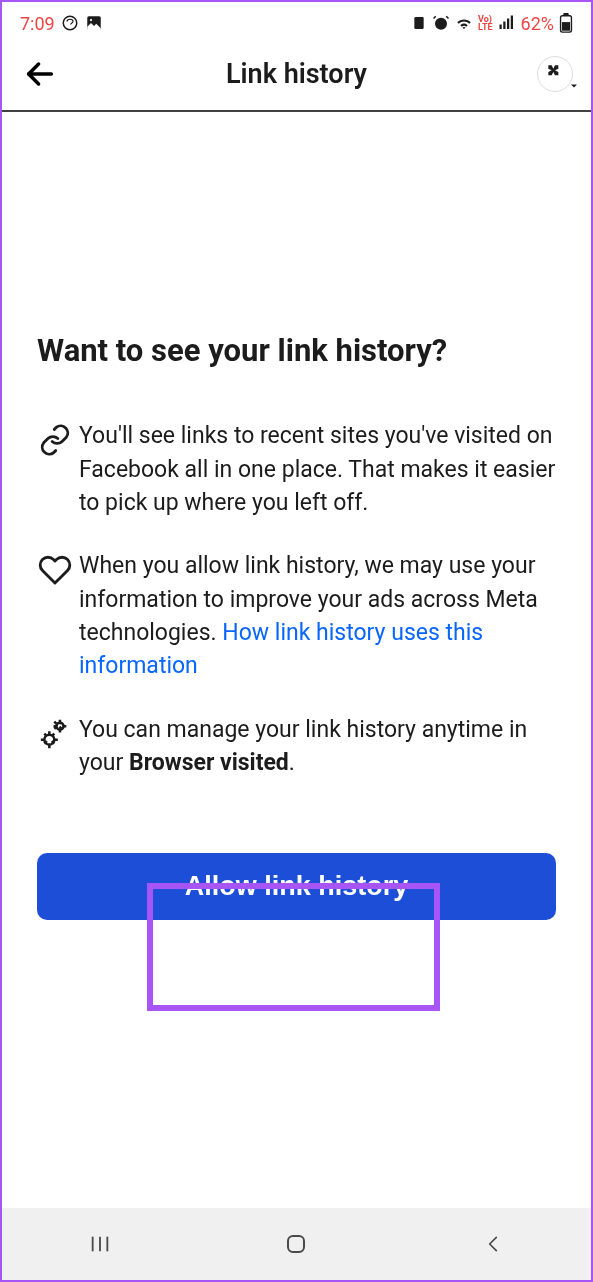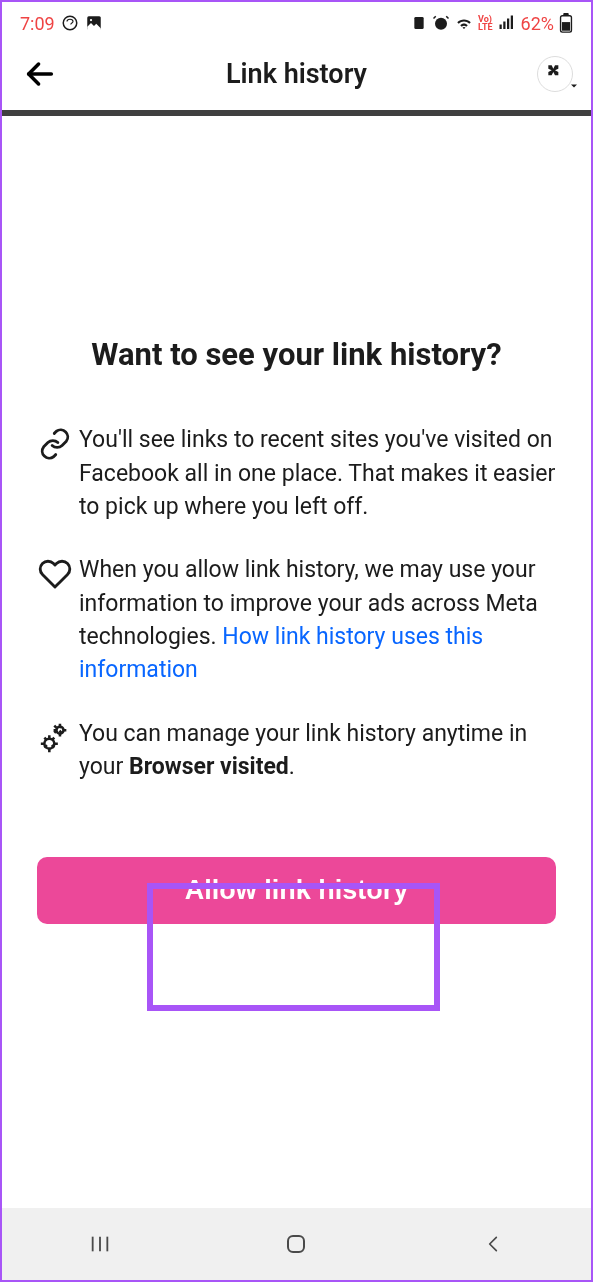--- a/index.html
+++ b/index.html
@@ -40,21 +40,21 @@
     }
     .status-icon {
       display: inline-flex;
       align-items: center;
     }
     .app-header {
       display: flex;
       align-items: center;
       padding: 10px 18px 16px 18px;
       position: relative;
-      border-bottom: 6px solid #404040;
+      border-bottom: 2px solid #404040;
     }
     .back-button {
       width: 40px;
       height: 40px;
       display: flex;
       align-items: center;
       justify-content: center;
       cursor: pointer;
     }
     .page-title {
@@ -86,21 +86,20 @@
       bottom: -4px;
       font-size: 14px;
     }
     .main-content {
       padding: 220px 35px 0 35px;
     }
     .hero-title {
       font-size: 31px;
       font-weight: 700;
       color: #1c1c1c;
-      text-align: center;
       margin-bottom: 50px;
       line-height: 1.2;
     }
     .info-row {
       display: flex;
       gap: 6px;
       margin-bottom: 30px;
     }
     .info-icon {
       flex-shrink: 0;
@@ -119,21 +118,21 @@
     .info-link {
       color: #0866ff;
       cursor: pointer;
     }
     .info-bold {
       font-weight: 700;
     }
     .allow-button {
       margin-top: 44px;
       width: 100%;
-      background: #ec4899;
+      background: #1d4ed8;
       color: #fff;
       font-size: 27px;
       font-weight: 600;
       border: none;
       border-radius: 10px;
       padding: 18px 0;
       cursor: pointer;
       text-align: center;
     }
     .highlight-box {

